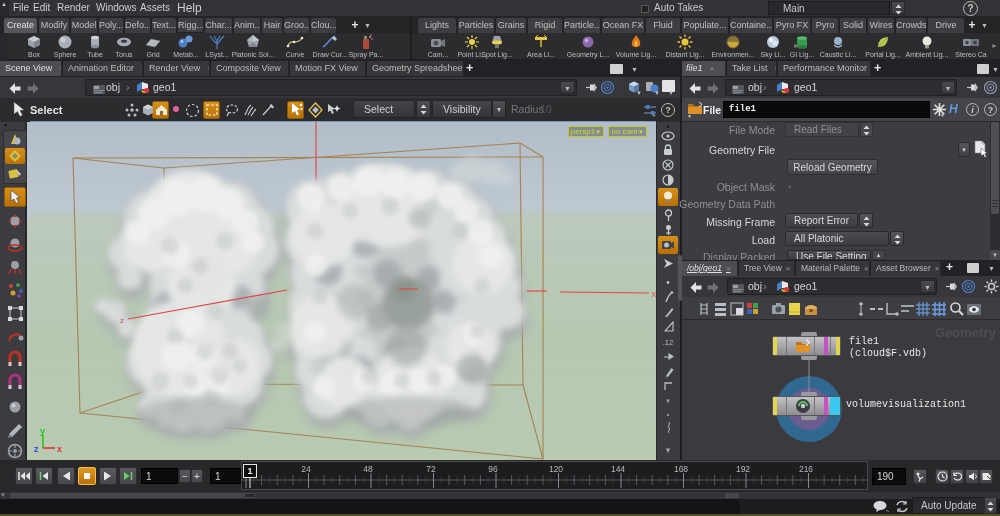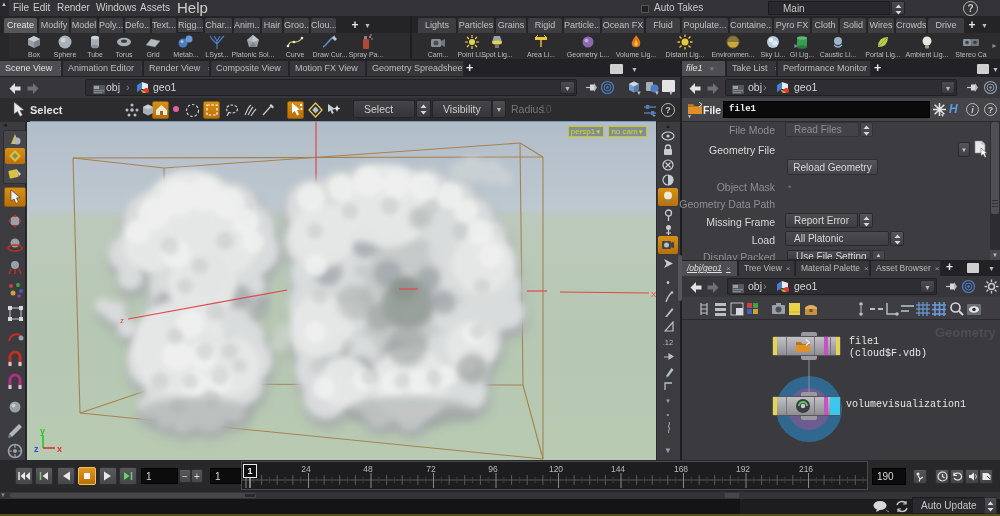--- a/index.html
+++ b/index.html
@@ -12,21 +12,21 @@
 </style></head><body>
 <div id="app">
 <div class="abs" style="left:0px;top:0px;width:1000px;height:16px;background:#333337"></div>
 <div class="abs" style="left:0px;top:0px;width:9px;height:16px;background:#28282c"></div>
 <div class="abs" style="left:1px;top:1px;width:7px;height:7px;color:#c8c8c8;font-size:6px;line-height:7px">▲</div>
 <div class="abs" style="left:13px;top:1px;width:44px;height:14px;color:#cecece;font-size:10px;line-height:14px">File</div>
 <div class="abs" style="left:33px;top:1px;width:44px;height:20px;color:#cecece;font-size:10px;line-height:14px">Edit</div>
 <div class="abs" style="left:57px;top:1px;width:44px;height:26px;color:#cecece;font-size:10px;line-height:14px">Render</div>
 <div class="abs" style="left:96px;top:1px;width:44px;height:14px;color:#cecece;font-size:10px;line-height:14px">Windows</div>
 <div class="abs" style="left:140px;top:1px;width:44px;height:14px;color:#cecece;font-size:10px;line-height:14px">Assets</div>
-<div class="abs" style="left:177px;top:1px;width:44px;height:18px;color:#cecece;font-size:15px;line-height:14px">Help</div>
+<div class="abs" style="left:177px;top:1px;width:44px;height:18px;color:#cecece;font-size:12px;line-height:14px">Help</div>
 <div class="abs" style="left:641px;top:5px;width:8px;height:8px;background:#222;border:1px solid #555"></div>
 <div class="abs" style="left:654px;top:2px;width:60px;height:12px;color:#c8c8c8;font-size:10px;line-height:12px">Auto Takes</div>
 <div class="abs" style="left:768px;top:1px;width:122px;height:14px;background:#29292d;border:1px solid #1c1c20;color:#c8c8c8;font-size:10px;line-height:13px;padding-left:14px">Main</div>
 <div class="abs" style="left:891px;top:1px;width:14px;height:14px;background:linear-gradient(#4a4a4e,#38383c);border:1px solid #26262a;color:#ccc;font-size:7px;line-height:13px;text-align:center"><svg width="7" height="11" viewBox="0 0 7 11" style="vertical-align:middle">
         <path d="M3.5 0.5 L6.5 4 H0.5Z" fill="#d8d8d8"></path>
         <path d="M3.5 10.5 L6.5 7 H0.5Z" fill="#d8d8d8"></path>
       </svg></div>
 <div class="abs" style="left:963px;top:1px;width:15px;height:15px;border:1.5px solid #b9b9b9;border-radius:50%;color:#c9c9c9;font-size:10px;line-height:13px;text-align:center;font-weight:bold">?</div>
 <div class="abs" style="left:0px;top:16px;width:1000px;height:17px;background:#242427"></div>
 <div class="abs" style="left:4px;top:18px;width:33px;height:15px;background:#57575b;color:#e4e4e4;font-size:9px;line-height:15px;text-align:center;border-radius:2px 2px 0 0;overflow:hidden;white-space:nowrap">Create</div>
@@ -46,21 +46,21 @@
 <div class="abs" style="left:418px;top:18px;width:38px;height:15px;background:#3e3e42;color:#c0c0c0;font-size:9px;line-height:15px;text-align:center;border-radius:2px 2px 0 0;overflow:hidden">Lights a...</div>
 <div class="abs" style="left:458px;top:18px;width:36px;height:15px;background:#3e3e42;color:#c0c0c0;font-size:9px;line-height:15px;text-align:center;border-radius:2px 2px 0 0;overflow:hidden">Particles</div>
 <div class="abs" style="left:496px;top:18px;width:30px;height:15px;background:#3e3e42;color:#c0c0c0;font-size:9px;line-height:15px;text-align:center;border-radius:2px 2px 0 0;overflow:hidden">Grains</div>
 <div class="abs" style="left:528px;top:18px;width:34px;height:15px;background:#3e3e42;color:#c0c0c0;font-size:9px;line-height:15px;text-align:center;border-radius:2px 2px 0 0;overflow:hidden">Rigid B...</div>
 <div class="abs" style="left:564px;top:18px;width:36px;height:15px;background:#3e3e42;color:#c0c0c0;font-size:9px;line-height:15px;text-align:center;border-radius:2px 2px 0 0;overflow:hidden">Particle...</div>
 <div class="abs" style="left:602px;top:18px;width:42px;height:15px;background:#3e3e42;color:#c0c0c0;font-size:9px;line-height:15px;text-align:center;border-radius:2px 2px 0 0;overflow:hidden">Ocean FX</div>
 <div class="abs" style="left:646px;top:18px;width:34px;height:15px;background:#3e3e42;color:#c0c0c0;font-size:9px;line-height:15px;text-align:center;border-radius:2px 2px 0 0;overflow:hidden">Fluid C...</div>
 <div class="abs" style="left:682px;top:18px;width:46px;height:15px;background:#3e3e42;color:#c0c0c0;font-size:9px;line-height:15px;text-align:center;border-radius:2px 2px 0 0;overflow:hidden">Populate...</div>
 <div class="abs" style="left:730px;top:18px;width:42px;height:15px;background:#3e3e42;color:#c0c0c0;font-size:9px;line-height:15px;text-align:center;border-radius:2px 2px 0 0;overflow:hidden">Containe...</div>
 <div class="abs" style="left:774px;top:18px;width:36px;height:15px;background:#3e3e42;color:#c0c0c0;font-size:9px;line-height:15px;text-align:center;border-radius:2px 2px 0 0;overflow:hidden">Pyro FX</div>
-<div class="abs" style="left:812px;top:18px;width:26px;height:15px;background:#3e3e42;color:#c0c0c0;font-size:9px;line-height:15px;text-align:center;border-radius:2px 2px 0 0;overflow:hidden">Cloth</div>
+<div class="abs" style="left:812px;top:18px;width:26px;height:15px;background:#3e3e42;color:#c0c0c0;font-size:9px;line-height:15px;text-align:center;border-radius:2px 2px 0 0;overflow:hidden">Pyro</div>
 <div class="abs" style="left:840px;top:18px;width:26px;height:15px;background:#3e3e42;color:#c0c0c0;font-size:9px;line-height:15px;text-align:center;border-radius:2px 2px 0 0;overflow:hidden">Solid</div>
 <div class="abs" style="left:868px;top:18px;width:26px;height:15px;background:#3e3e42;color:#c0c0c0;font-size:9px;line-height:15px;text-align:center;border-radius:2px 2px 0 0;overflow:hidden">Wires</div>
 <div class="abs" style="left:896px;top:18px;width:30px;height:15px;background:#3e3e42;color:#c0c0c0;font-size:9px;line-height:15px;text-align:center;border-radius:2px 2px 0 0;overflow:hidden">Crowds</div>
 <div class="abs" style="left:928px;top:18px;width:36px;height:15px;background:#3e3e42;color:#c0c0c0;font-size:9px;line-height:15px;text-align:center;border-radius:2px 2px 0 0;overflow:hidden">Drive Si...</div>
 <div class="abs" style="left:966px;top:19px;width:12px;height:13px;color:#e8e8e8;font-size:12px;font-weight:bold;line-height:13px;text-align:center">+</div>
 <div class="abs" style="left:981px;top:21px;width:10px;height:10px;color:#bbb;font-size:7px;line-height:10px">▼</div>
 <div class="abs" style="left:0px;top:33px;width:1000px;height:27px;background:#2c2c2f;border-bottom:1px solid #202023"></div>
 <div class="abs" style="left:0px;top:33px;width:9px;height:27px;background:#28282c"></div>
 <div class="abs" style="left:23px;top:33px;width:22px;height:18px;"><svg width="22" height="18" viewBox="0 0 22 18">
         <path d="M5 6 L11 3 L17 6 L17 12 L11 15 L5 12 Z" fill="#9aa0a8"></path>

